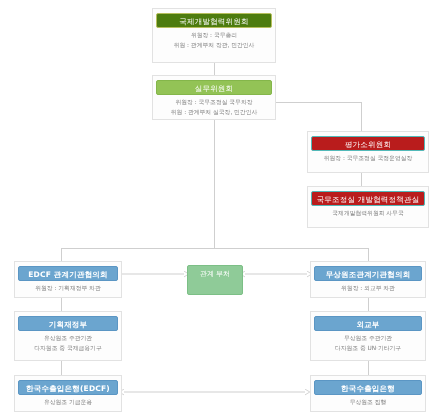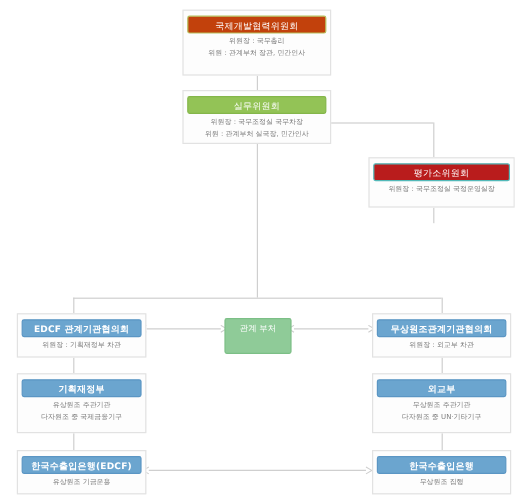--- a/index.html
+++ b/index.html
@@ -38,21 +38,21 @@
     display:block;
     color:#7b7b7b;
     font-size:5.8px;
     line-height:8.4px;
     white-space:nowrap;
     margin-top:3px;
   }
   .node .bd.tight{margin-top:2px;}
 
   
-  .hd.olive{background:#c2410c;border:1px solid #b6bf5c;}
+  .hd.olive{background:#4d7c0f;border:1px solid #b6bf5c;}
   .hd.green{background:#8cc152;background:#93c356;border:1px solid #84b64a;}
   .hd.teal {background:#b91c1c;border:1px solid #52b9b9;}
   .hd.blue {background:#6ba5cf;border:1px solid #5b96c4;font-weight:bold;}
 
   
   .pill{
     position:absolute;
     box-sizing:border-box;
     background:#95cd9c;
     background:#8fcb98;
@@ -125,20 +125,24 @@
     <span class="hd green">실무위원회</span>
     <span class="bd">위원장 : 국무조정실 국무차장</span>
     <span class="bd tight">위원 : 관계부처 실국장, 민간인사</span>
   </div>
 
   <div class="node" style="left:307px;top:131px;width:122px;height:42px;">
     <span class="hd teal">평가소위원회</span>
     <span class="bd">위원장 : 국무조정실 국정운영실장</span>
   </div>
 
+  <div class="node" style="left:307px;top:186px;width:122px;height:42px;">
+    <span class="hd teal">국무조정실 개발협력정책관실</span>
+    <span class="bd">국제개발협력위원회 사무국</span>
+  </div>
 
   <div class="node" style="left:14px;top:261px;width:108px;height:37px;">
     <span class="hd blue">EDCF 관계기관협의회</span>
     <span class="bd">위원장 : 기획재정부 차관</span>
   </div>
 
   <div class="pill" style="left:187px;top:265px;width:56px;height:30px;"><span>관계 부처</span></div>
 
   <div class="node" style="left:310px;top:261px;width:116px;height:37px;">
     <span class="hd blue">무상원조관계기관협의회</span>

